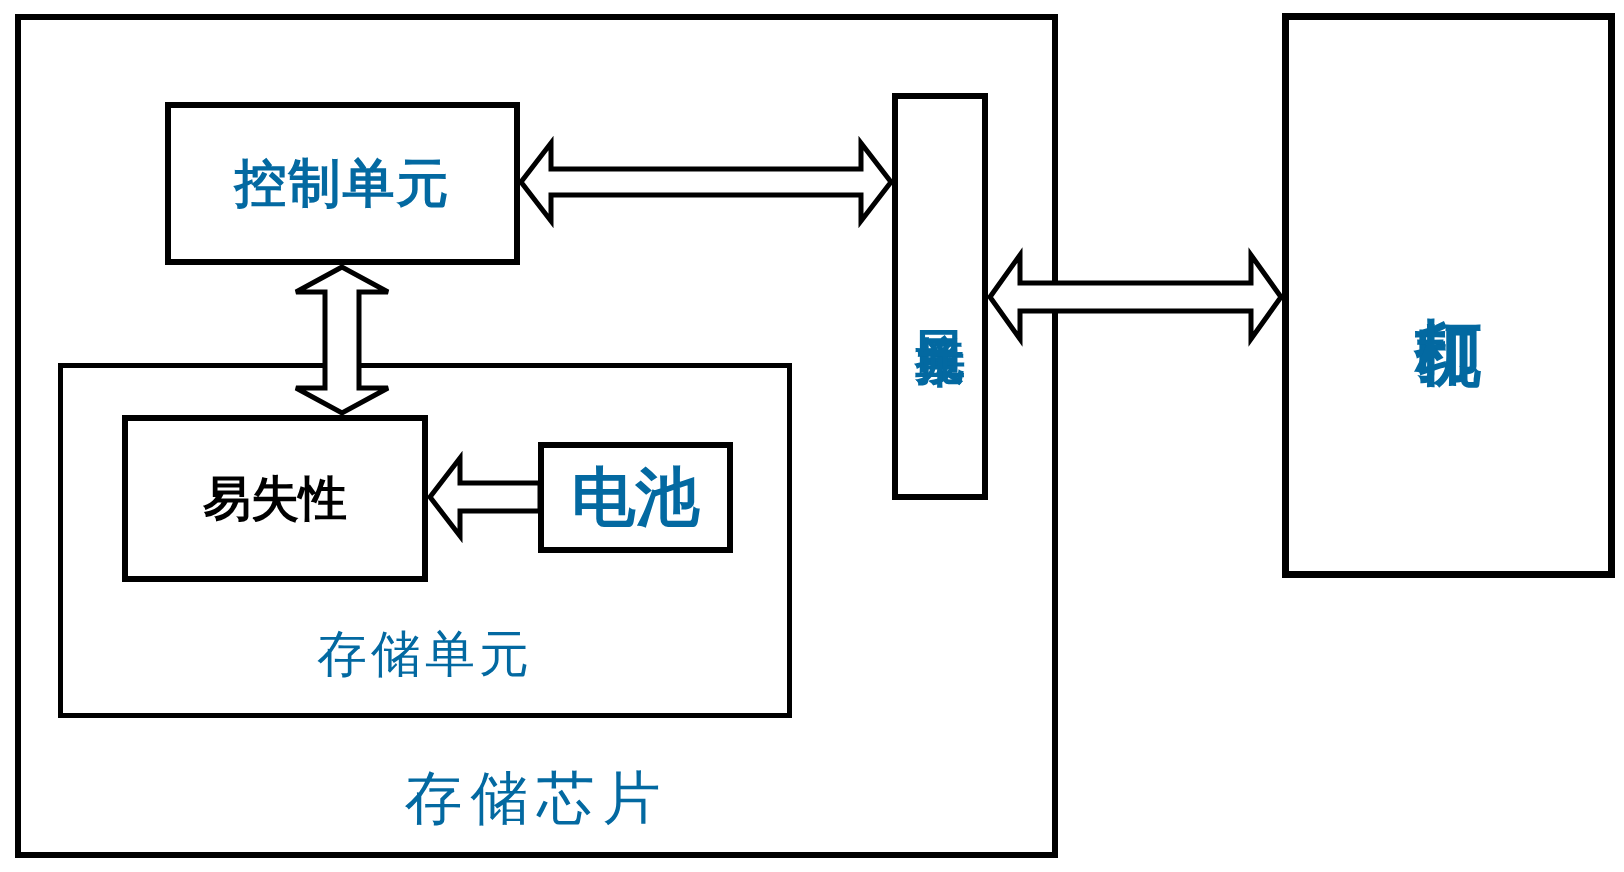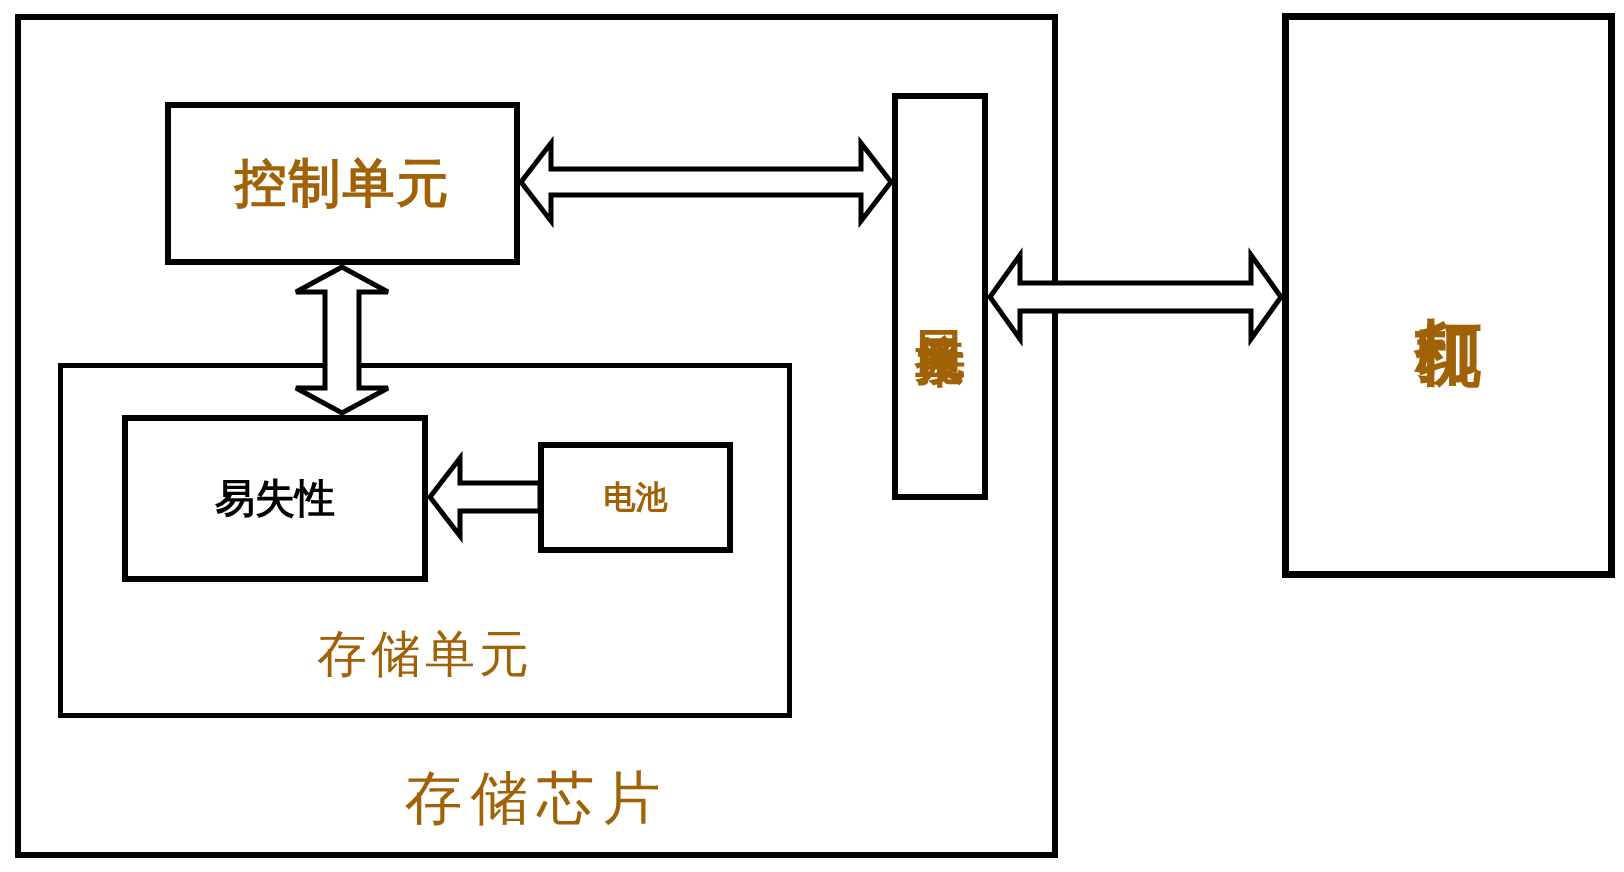--- a/index.html
+++ b/index.html
@@ -35,41 +35,41 @@
   #memory-chip-box   { left: 15px;   top: 14px;  width: 1043px; height: 844px; }
   #storage-unit-box  { left: 58px;   top: 363px; width: 734px;  height: 355px; border-width: 5px; }
   #control-unit-box  { left: 165px;  top: 102px; width: 355px;  height: 163px; }
   #interface-unit-box{ left: 892px;  top: 93px;  width: 96px;   height: 407px; }
   #volatile-memory-box{ left: 122px; top: 415px; width: 306px;  height: 167px; }
   #battery-box       { left: 538px;  top: 442px; width: 195px;  height: 111px; }
   #printer-box       { left: 1282px; top: 13px;  width: 333px;  height: 565px; border-width: 7px; }
 
   .label {
     font-weight: 700;
-    color: #a16207;
+    color: #0369a1;
     line-height: 1.15;
     white-space: nowrap;
   }
   .h-label-lg { font-size: 52px; letter-spacing: 2px; }
   .v-label {
     writing-mode: vertical-rl;
     text-orientation: upright;
     font-weight: 700;
   }
   #interface-unit-box .v-label { font-size: 50px; letter-spacing: 2px; }
   #printer-box .v-label { font-size: 66px; letter-spacing: 2px; margin-top: -55px; }
 
   .two-line {
-    font-size: 40px;
+    font-size: 48px;
     font-weight: 700;
     text-align: center;
     line-height: 1.16;
     white-space: nowrap;
   }
-  #battery-box .label { font-size: 32px; }
+  #battery-box .label { font-size: 64px; }
 
   .bottom-label {
     position: absolute;
     left: 50%;
     transform: translateX(-50%);
     font-weight: 400;
   }
   #storage-unit-label { bottom: 30px; font-size: 50px; letter-spacing: 4px; }
   #memory-chip-label  { bottom: 20px; font-size: 58px; letter-spacing: 8px; }
 

